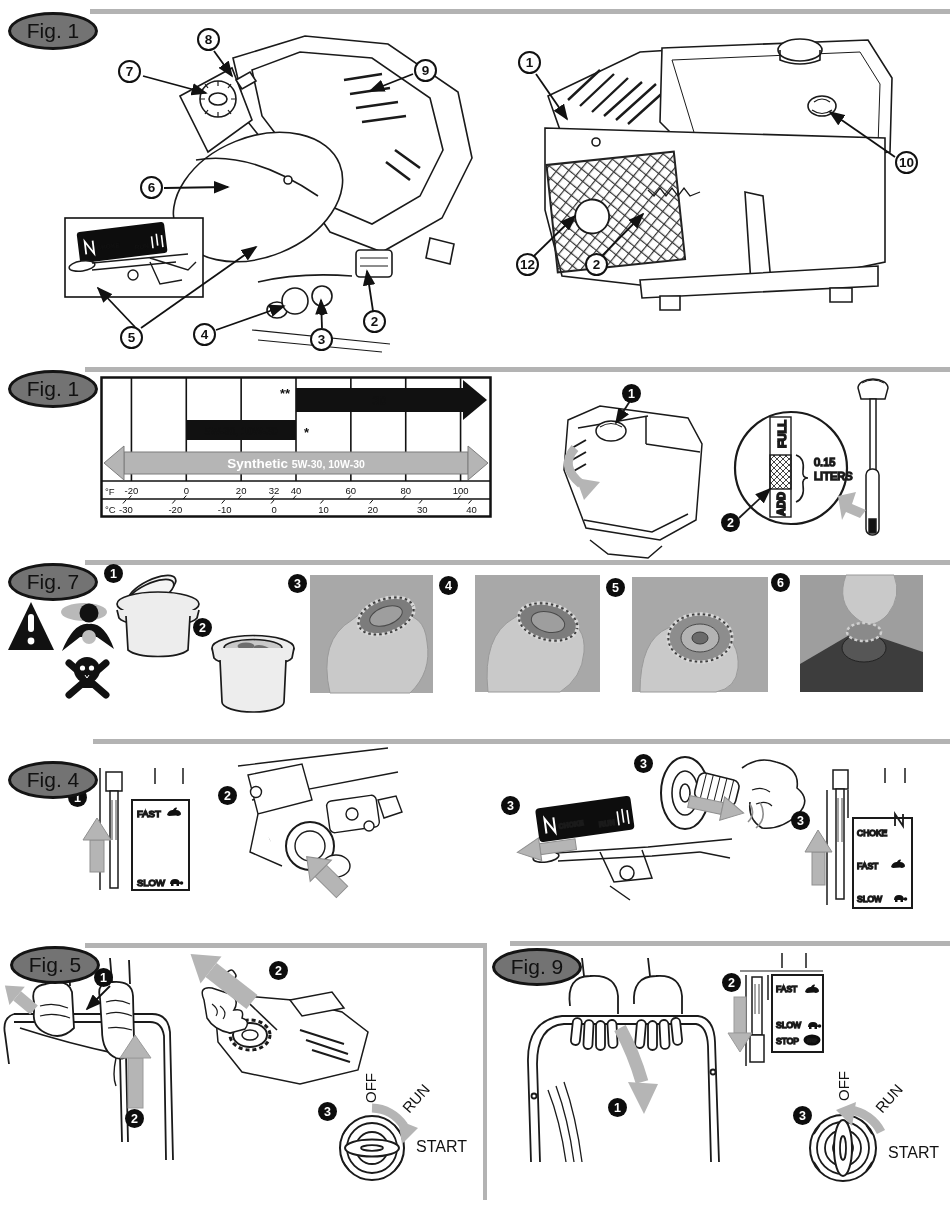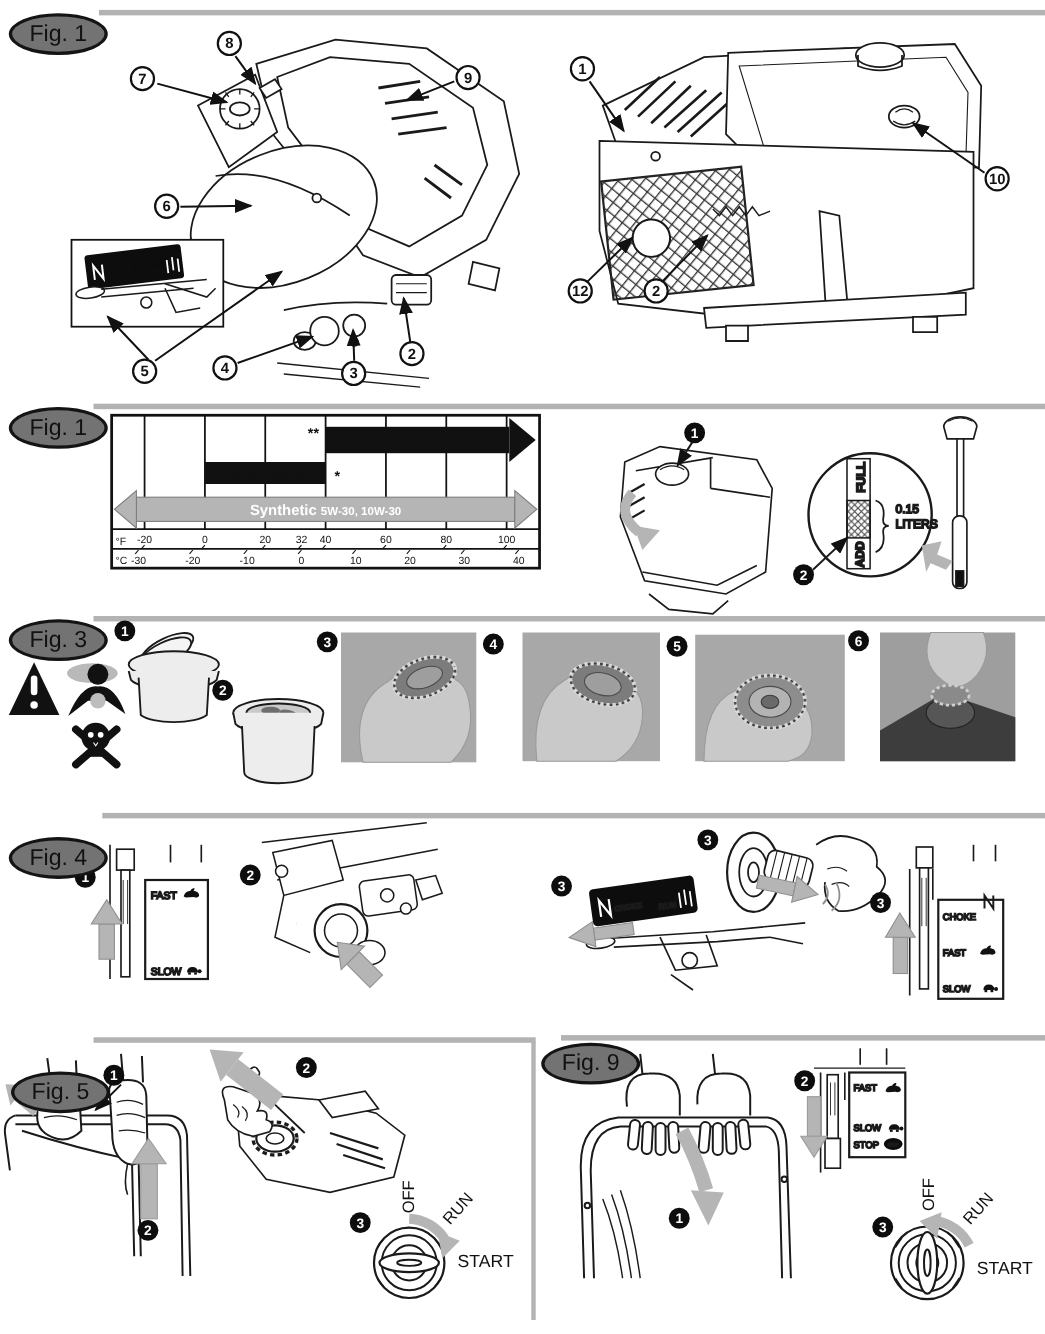--- a/index.html
+++ b/index.html
@@ -244,21 +244,21 @@
       <rect x="870" y="399" width="6" height="72"></rect>
       <rect x="866" y="469" width="13" height="66" rx="6"></rect>
       <rect x="869" y="519" width="7" height="14" fill="#111"></rect>
       <polygon points="838,496 856,492 852,504 866,510 860,518 846,512 842,520" fill="#b5b5b5" stroke="none"></polygon>
     </g>
   </svg>
   <div class="nb" style="left:622px;top:384px;">1</div>
   <div class="nb" style="left:721px;top:513px;">2</div>
 
   <div class="rule" style="left:85px;top:560px;width:865px;"></div>
-  <div class="fig-badge" style="left:8px;top:563px;">Fig. 3</div>
+  <div class="fig-badge" style="left:8px;top:563px;">Fig. 7</div>
 
   <svg class="art" style="left:0;top:560px;width:950px;height:175px;" viewBox="0 560 950 175">
 
     <g>
       <path d="M31,602 L54,650 L8,650 Z" fill="#111"></path>
       <rect x="28" y="614" width="6" height="18" rx="3" fill="#fff"></rect>
       <circle cx="31" cy="641" r="3.4" fill="#fff"></circle>
     </g>
     <g>
       <ellipse cx="84" cy="612" rx="23" ry="9" fill="#b9b9b9"></ellipse>
@@ -444,21 +444,21 @@
     </g>
   </svg>
   <div class="nb" style="left:68px;top:788px;">1</div>
   <div class="nb" style="left:218px;top:786px;">2</div>
   <div class="nb" style="left:501px;top:796px;">3</div>
   <div class="nb" style="left:634px;top:754px;">3</div>
   <div class="nb" style="left:791px;top:811px;">3</div>
 
   <div class="rule" style="left:85px;top:943px;width:402px;"></div>
   <div class="vrule" style="left:483px;top:947px;height:253px;"></div>
-  <div class="fig-badge" style="left:10px;top:946px;margin-top:28px;">Fig. 5</div>
+  <div class="fig-badge" style="left:10px;top:946px;">Fig. 5</div>
 
   <svg class="art" style="left:0;top:940px;width:487px;height:273px;" viewBox="0 940 487 273">
 
     <g stroke="#1a1a1a" fill="none" stroke-width="1.8">
       <path d="M14,1014 L152,1014 Q168,1014 170,1032 L173,1160"></path>
       <path d="M14,1022 L150,1022 Q162,1022 164,1036 L166,1160"></path>
       <path d="M14,1014 Q2,1018 5,1034 L9,1064"></path>
       <path d="M20,1028 Q70,1044 118,1054 M120,1056 L122,1142 M126,1055 L128,1142"></path>
       <path d="M46,984 L43,962 M70,986 L69,964 M112,982 L110,958 M130,984 L129,960"></path>
       <path d="M34,1002 Q30,986 46,984 Q68,978 72,992 L74,1028 Q62,1040 48,1034 Q32,1028 34,1012 Z" fill="#fff"></path>

